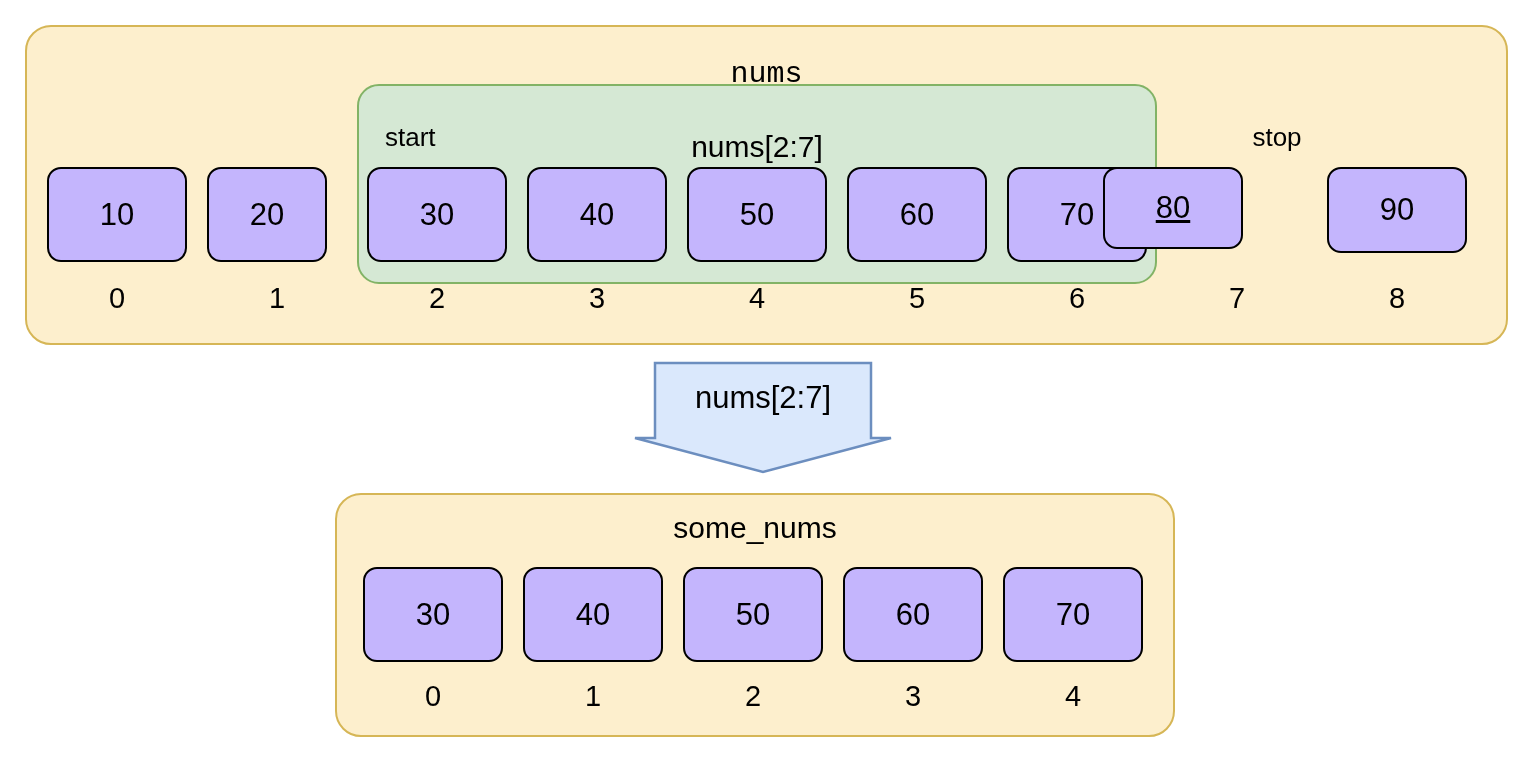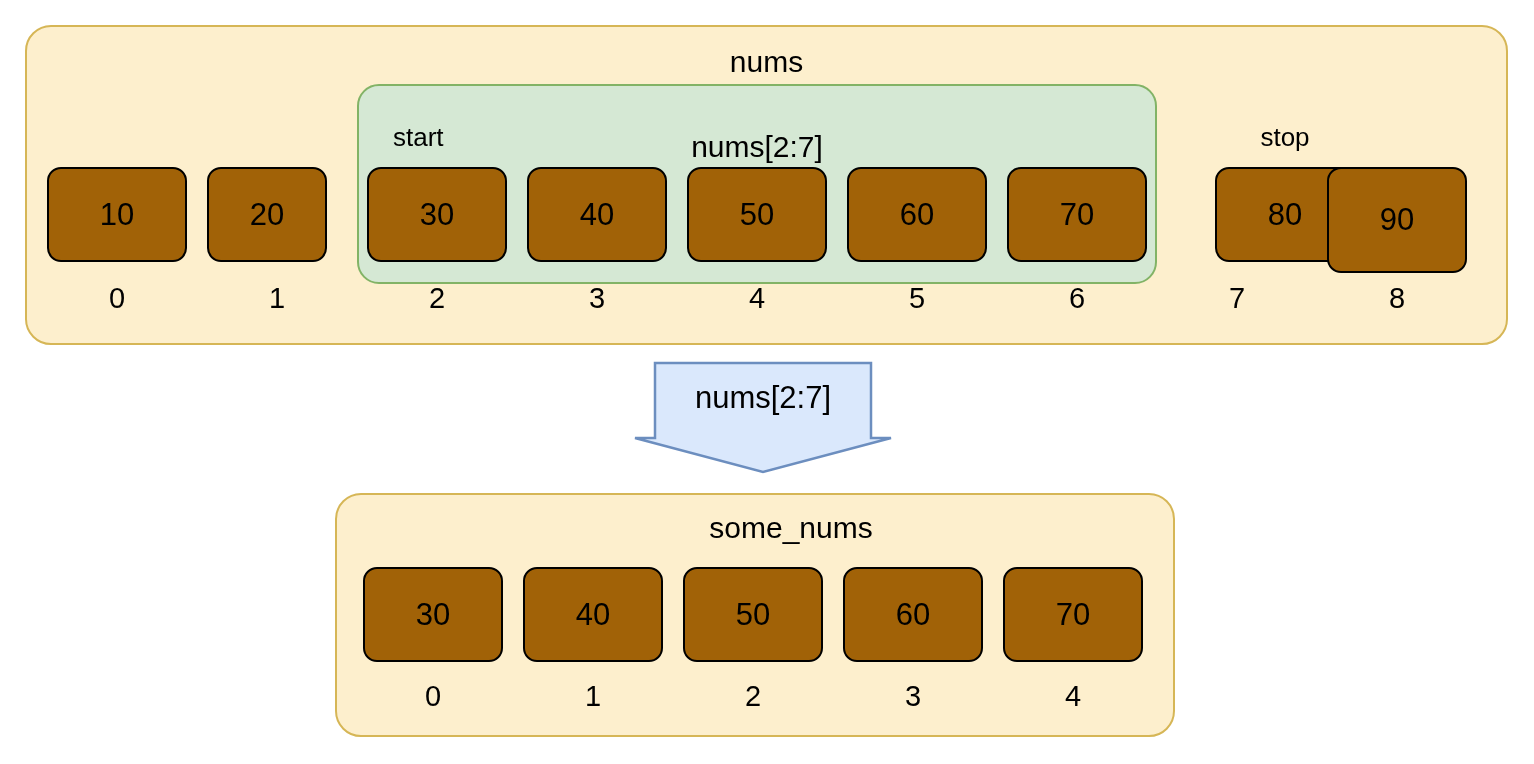--- a/index.html
+++ b/index.html
@@ -46,21 +46,21 @@
     left: 0;
     text-align: center;
     font-size: 30px;
     line-height: 34px;
     color: #000000;
     white-space: nowrap;
   }
 
   .cell {
     position: absolute;
-    background: #a16207;
+    background: #c4b5fd;
     border: 2.5px solid #000000;
     border-radius: 14px;
     box-sizing: border-box;
     display: flex;
     align-items: center;
     justify-content: center;
     font-size: 31px;
     color: #000000;
   }
 
@@ -72,21 +72,20 @@
     color: #000000;
   }
 
   .marker-label {
     position: absolute;
     text-align: center;
     font-size: 26px;
     line-height: 30px;
     color: #000000;
     white-space: nowrap;
-    margin-left: 8px;
   }
 
   
   .arrow-wrap {
     position: absolute;
     left: 633px;
     top: 360px;
     width: 260px;
     height: 114px;
   }
@@ -109,40 +108,40 @@
     white-space: nowrap;
   }
 </style>
 </head>
 <body>
 
 <div class="stage">
 
   <div class="array-box" style="left:25px; top:25px; width:1483px; height:320px;">
 
-    <div class="box-title" style="top:18px;">nums</div>
+    <div class="box-title" style="top:30px;font-family:Liberation Mono, monospace;">nums</div>
 
     <div class="slice-box" style="left:330px; top:57px; width:800px; height:200px;">
       <div class="box-title" style="top:44px;">nums[2:7]</div>
     </div>
 
     <div class="marker-label" style="left:358px; top:95px; width:150px; text-align:left;">start</div>
 
     <div class="marker-label" style="left:1180px; top:95px; width:140px;">stop</div>
 
     <div>
       <div class="cell" style="left:20px; top:140px; width:140px; height:95px;">10</div>
       <div class="cell" style="left:180px; top:140px; width:120px; height:95px;">20</div>
       <div class="cell" style="left:340px; top:140px; width:140px; height:95px;">30</div>
       <div class="cell" style="left:500px; top:140px; width:140px; height:95px;">40</div>
       <div class="cell" style="left:660px; top:140px; width:140px; height:95px;">50</div>
       <div class="cell" style="left:820px; top:140px; width:140px; height:95px;">60</div>
       <div class="cell" style="left:980px; top:140px; width:140px; height:95px;">70</div>
-      <div class="cell" style="left:1188px; top:140px; width:140px; height:95px;">80</div>
-      <div class="cell" style="left:1300px; top:140px; width:140px; height:106px;">90</div>
+      <div class="cell" style="left:1076px; top:140px; width:140px; height:82px;text-decoration:underline;">80</div>
+      <div class="cell" style="left:1300px; top:140px; width:140px; height:86px;">90</div>
     </div>
 
     <div>
       <div class="index-label" style="left:20px; top:255px; width:140px;">0</div>
       <div class="index-label" style="left:180px; top:255px; width:140px;">1</div>
       <div class="index-label" style="left:340px; top:255px; width:140px;">2</div>
       <div class="index-label" style="left:500px; top:255px; width:140px;">3</div>
       <div class="index-label" style="left:660px; top:255px; width:140px;">4</div>
       <div class="index-label" style="left:820px; top:255px; width:140px;">5</div>
       <div class="index-label" style="left:980px; top:255px; width:140px;">6</div>
@@ -153,21 +152,21 @@
 
   <div class="arrow-wrap">
     <svg class="arrow-svg" viewBox="0 0 260 114" preserveAspectRatio="none">
       <polygon points="22,3 238,3 238,78 258,78 130,112 2,78 22,78" fill="#dae8fc" stroke="#6c8ebf" stroke-width="2.5" stroke-linejoin="miter"></polygon>
     </svg>
     <div class="arrow-text">nums[2:7]</div>
   </div>
 
   <div class="array-box" style="left:335px; top:493px; width:840px; height:244px;">
 
-    <div class="box-title" style="top:16px;padding-left:36px;">some_nums</div>
+    <div class="box-title" style="top:16px;">some_nums</div>
 
     <div>
       <div class="cell" style="left:26px; top:72px; width:140px; height:95px;">30</div>
       <div class="cell" style="left:186px; top:72px; width:140px; height:95px;">40</div>
       <div class="cell" style="left:346px; top:72px; width:140px; height:95px;">50</div>
       <div class="cell" style="left:506px; top:72px; width:140px; height:95px;">60</div>
       <div class="cell" style="left:666px; top:72px; width:140px; height:95px;">70</div>
     </div>
 
     <div>

